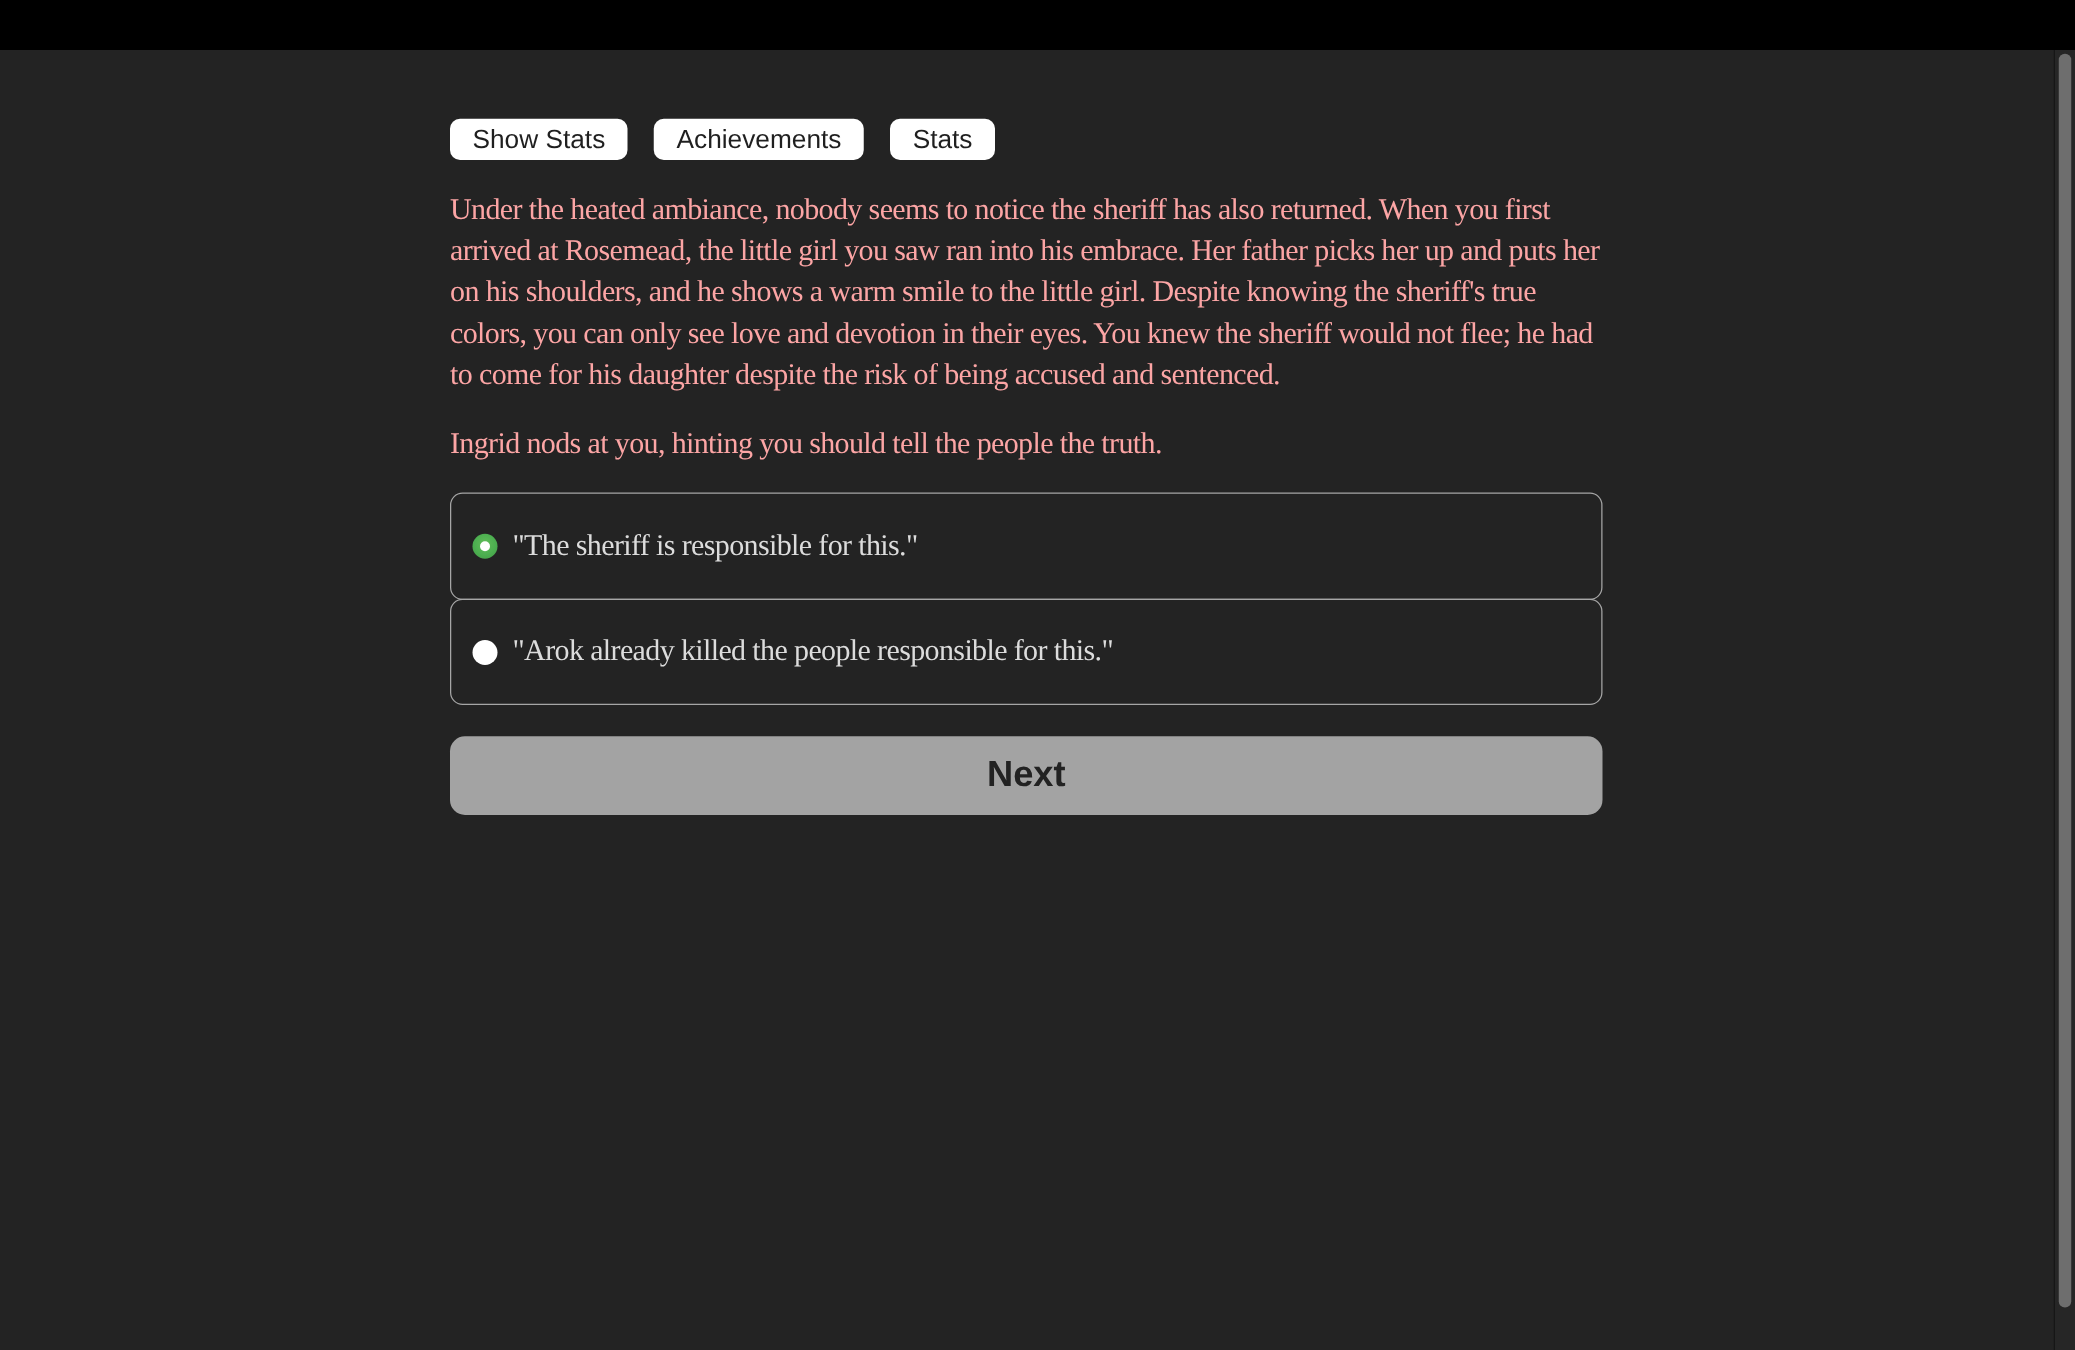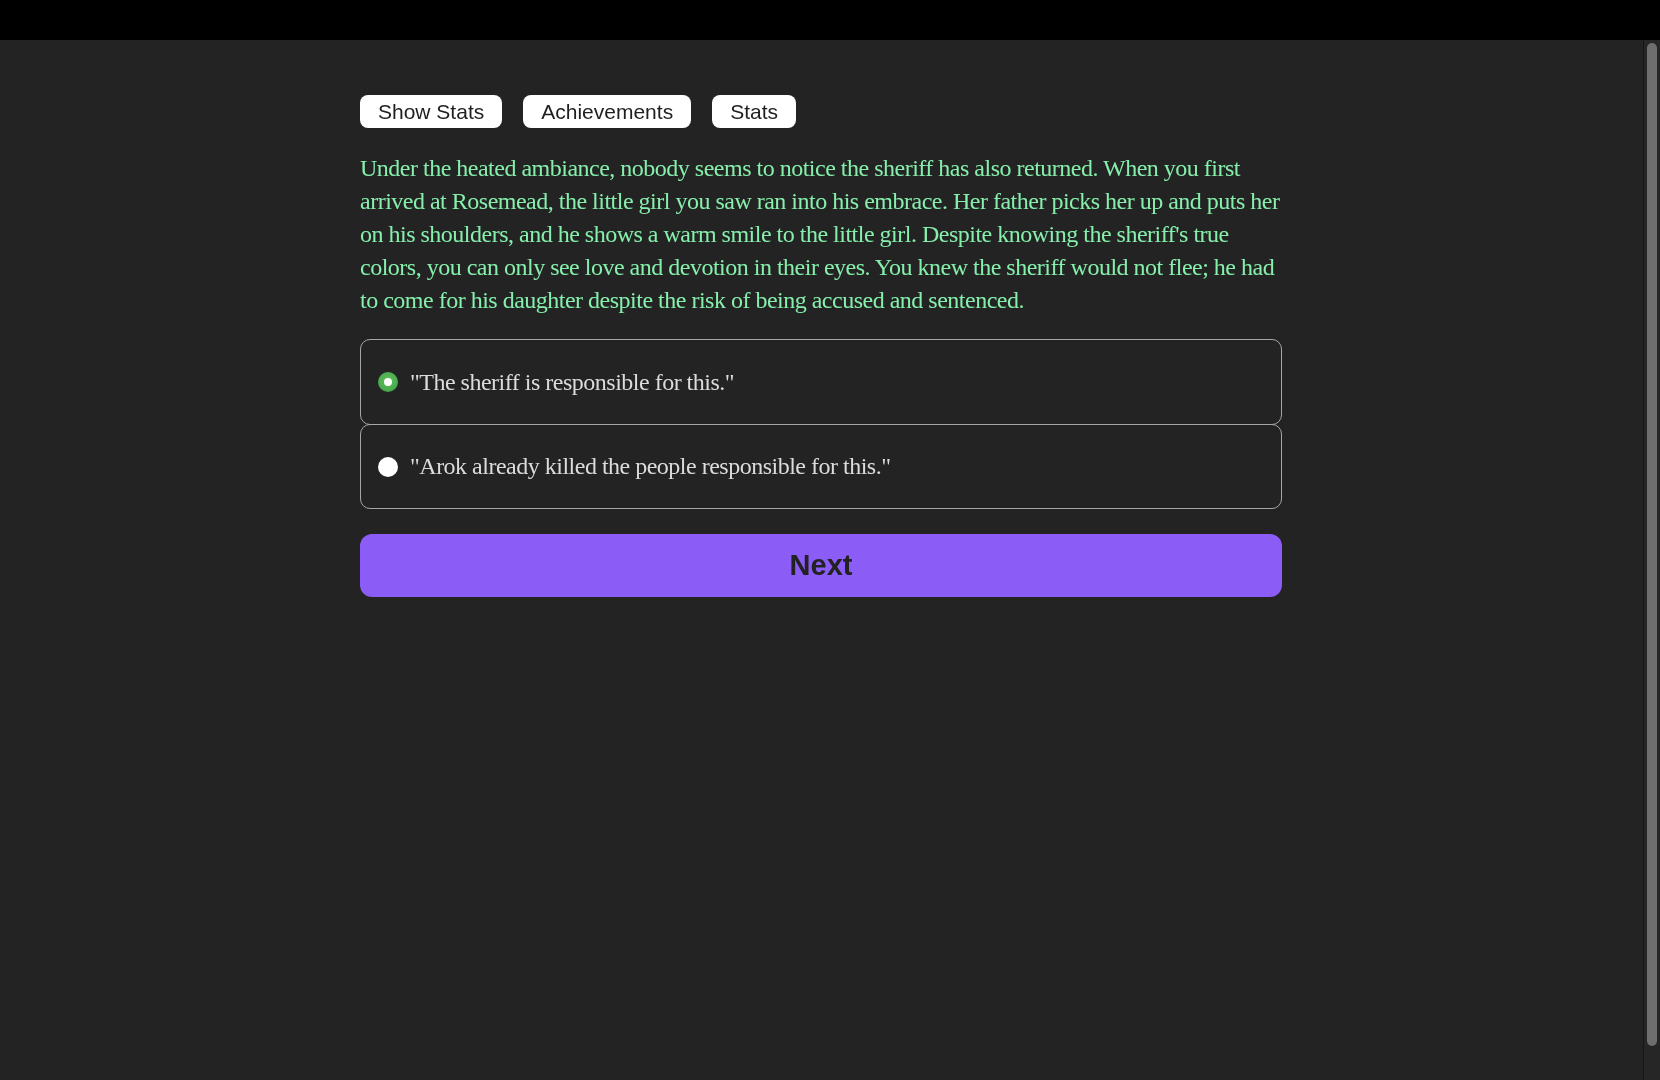--- a/index.html
+++ b/index.html
@@ -43,21 +43,21 @@
     font-family: "Liberation Sans", sans-serif;
     font-size: 21px;
     font-weight: 500;
     padding: 0 18px;
     cursor: pointer;
     line-height: 33px;
   }
   .story {
     margin-top: 24px;
     font-family: "Liberation Serif", serif;
-    color: #86efac;
+    color: #fca5a5;
     font-size: 24px;
     line-height: 33px;
     letter-spacing: -0.5px;
   }
   .story p { margin: 0 0 22px 0; }
   .choice-form { margin-top: 2px; }
   .choice-option {
     display: flex;
     align-items: center;
     min-height: 86px;
@@ -90,21 +90,21 @@
   .choice-label {
     font-family: "Liberation Serif", serif;
     color: #dcdcdc;
     font-size: 24px;
     letter-spacing: -0.5px;
   }
   .next-button {
     margin-top: 25px;
     width: 922px;
     height: 63px;
-    background: #8b5cf6;
+    background: #a3a3a3;
     color: #222222;
     border: none;
     border-radius: 12px;
     font-family: "Liberation Sans", sans-serif;
     font-size: 29px;
     font-weight: 700;
     cursor: pointer;
     display: block;
   }
 </style>
@@ -120,20 +120,21 @@
 <div class="column">
 
   <div class="toolbar">
     <button>Show Stats</button>
     <button>Achievements</button>
     <button>Stats</button>
   </div>
 
   <div class="story">
     <p>Under the heated ambiance, nobody seems to notice the sheriff has also returned. When you first arrived at Rosemead, the little girl you saw ran into his embrace. Her father picks her up and puts her on his shoulders, and he shows a warm smile to the little girl. Despite knowing the sheriff's true colors, you can only see love and devotion in their eyes. You knew the sheriff would not flee; he had to come for his daughter despite the risk of being accused and sentenced.</p>
+    <p>Ingrid nods at you, hinting you should tell the people the truth.</p>
   </div>
 
   <div class="choice-form">
     <div class="choice-option selected">
       <span class="radio"></span>
       <span class="choice-label">"The sheriff is responsible for this."</span>
     </div>
     <div class="choice-option">
       <span class="radio"></span>
       <span class="choice-label">"Arok already killed the people responsible for this."</span>

